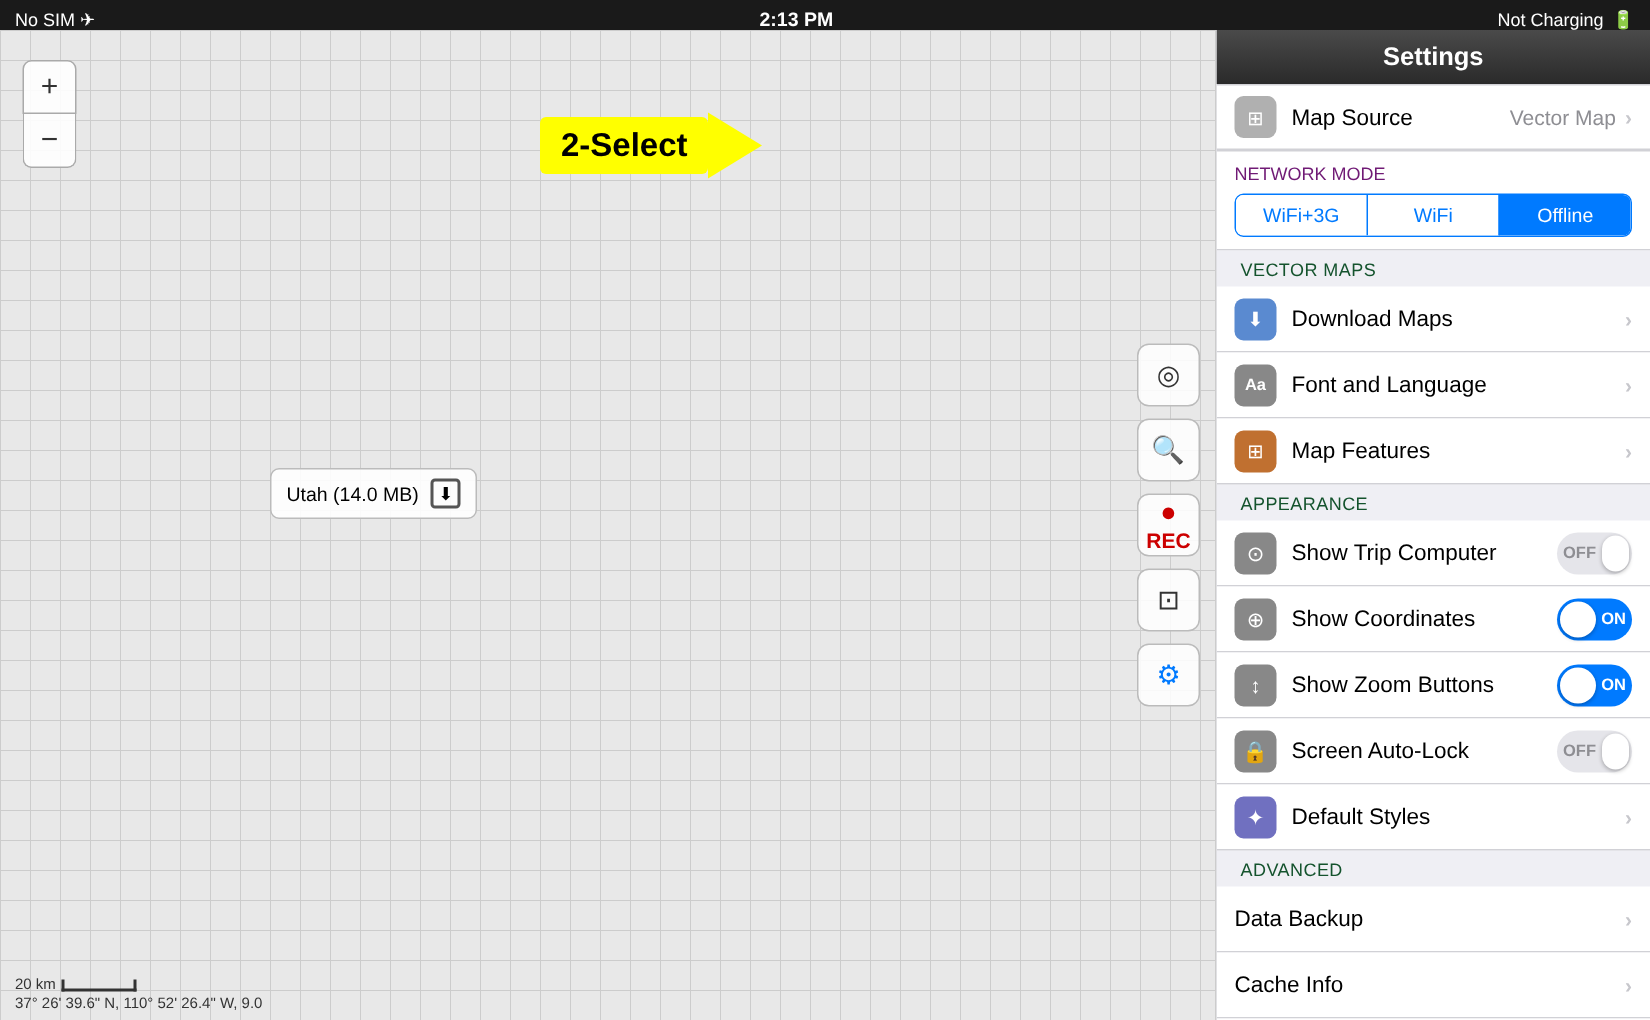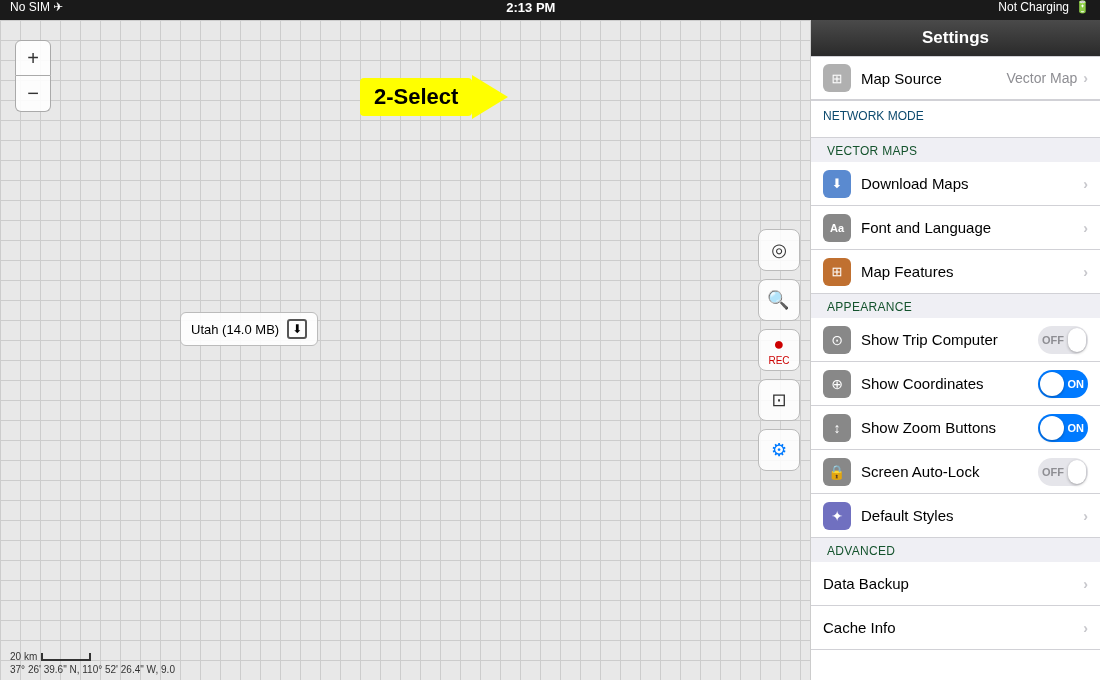--- a/index.html
+++ b/index.html
@@ -5,21 +5,21 @@
     * { margin: 0; padding: 0; box-sizing: border-box; }
     body { width: 1100px; height: 680px; overflow: hidden; font-family: -apple-system, 'Helvetica Neue', Arial, sans-serif; background: #000; display: flex; flex-direction: column; }
 
     
     .status-bar {
       background: #1a1a1a;
       color: #fff;
       font-size: 12px;
       height: 20px;
       display: flex;
-      align-items: flex-start;
+      align-items: flex-end;
       justify-content: space-between;
       padding: 0 10px;
       flex-shrink: 0;
     }
     .status-left, .status-right { display: flex; align-items: center; gap: 6px; }
     .status-center { font-weight: 600; font-size: 13px; }
 
     
     .main-content {
       display: flex;
@@ -89,21 +89,21 @@
       display: flex;
       flex-direction: column;
       align-items: center;
       justify-content: center;
       cursor: pointer;
       font-size: 10px;
       color: #333;
       gap: 2px;
     }
     .toolbar-btn .btn-icon { font-size: 18px; line-height: 1; }
-    .toolbar-btn .btn-label { font-size: 10px; font-weight: 400; color: #cc0000; }
+    .toolbar-btn .btn-label { font-size: 14px; font-weight: 700; color: #cc0000; }
 
     
     .utah-label {
       position: absolute;
       top: 292px;
       left: 180px;
       background: rgba(255,255,255,0.9);
       border: 1px solid #bbb;
       border-radius: 6px;
       padding: 6px 10px;
@@ -246,21 +246,21 @@
 
     
     .network-section {
       background: #fff;
       border-top: 1px solid #d1d1d6;
       border-bottom: 1px solid #d1d1d6;
       padding: 8px 12px;
     }
     .network-label {
       font-size: 12px;
-      color: #0c4a6e;
+      color: #701a75;
       text-transform: uppercase;
       margin-bottom: 6px;
     }
     .segmented-control {
       display: flex;
       border: 1px solid #007aff;
       border-radius: 6px;
       overflow: hidden;
     }
     .seg-btn {
@@ -383,20 +383,25 @@
 
         <div class="settings-row">
           <div class="row-icon" style="background:#b0b0b0; color:#fff; font-size:13px;">⊞</div>
           <span class="row-label">Map Source</span>
           <span class="row-value">Vector Map</span>
           <span class="chevron">›</span>
         </div>
 
         <div class="network-section">
           <div class="network-label">Network Mode</div>
+          <div class="segmented-control">
+            <div class="seg-btn">WiFi+3G</div>
+            <div class="seg-btn">WiFi</div>
+            <div class="seg-btn active">Offline</div>
+          </div>
         </div>
 
         <div class="section-header">Vector Maps</div>
 
         <div class="settings-row">
           <div class="row-icon" style="background:#5a8ad0; color:#fff; font-size:13px;">⬇</div>
           <span class="row-label">Download Maps</span>
           <span class="chevron">›</span>
         </div>
 

